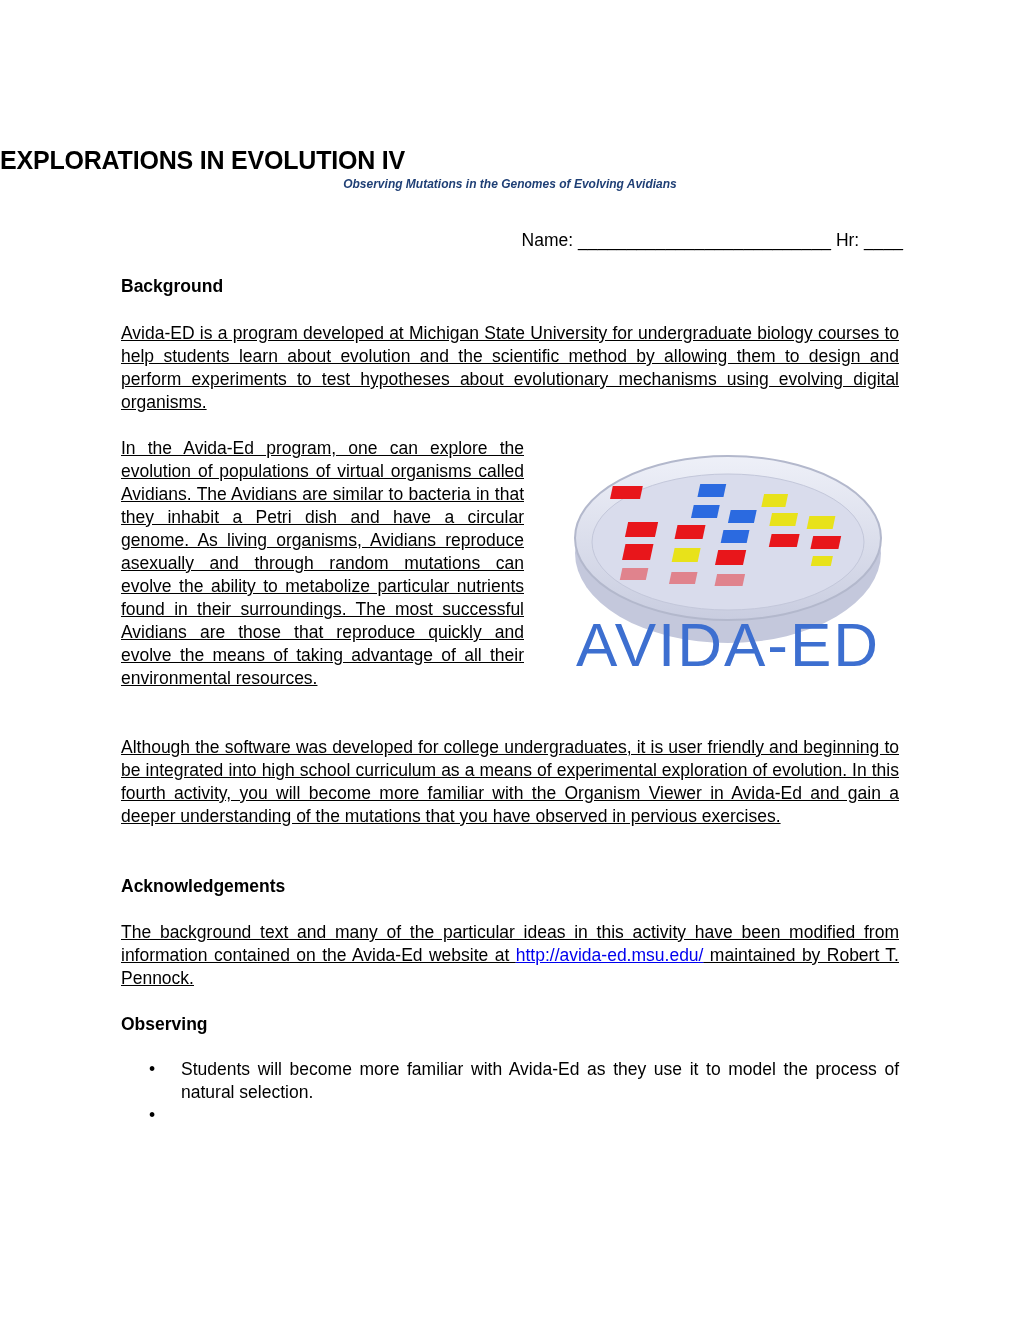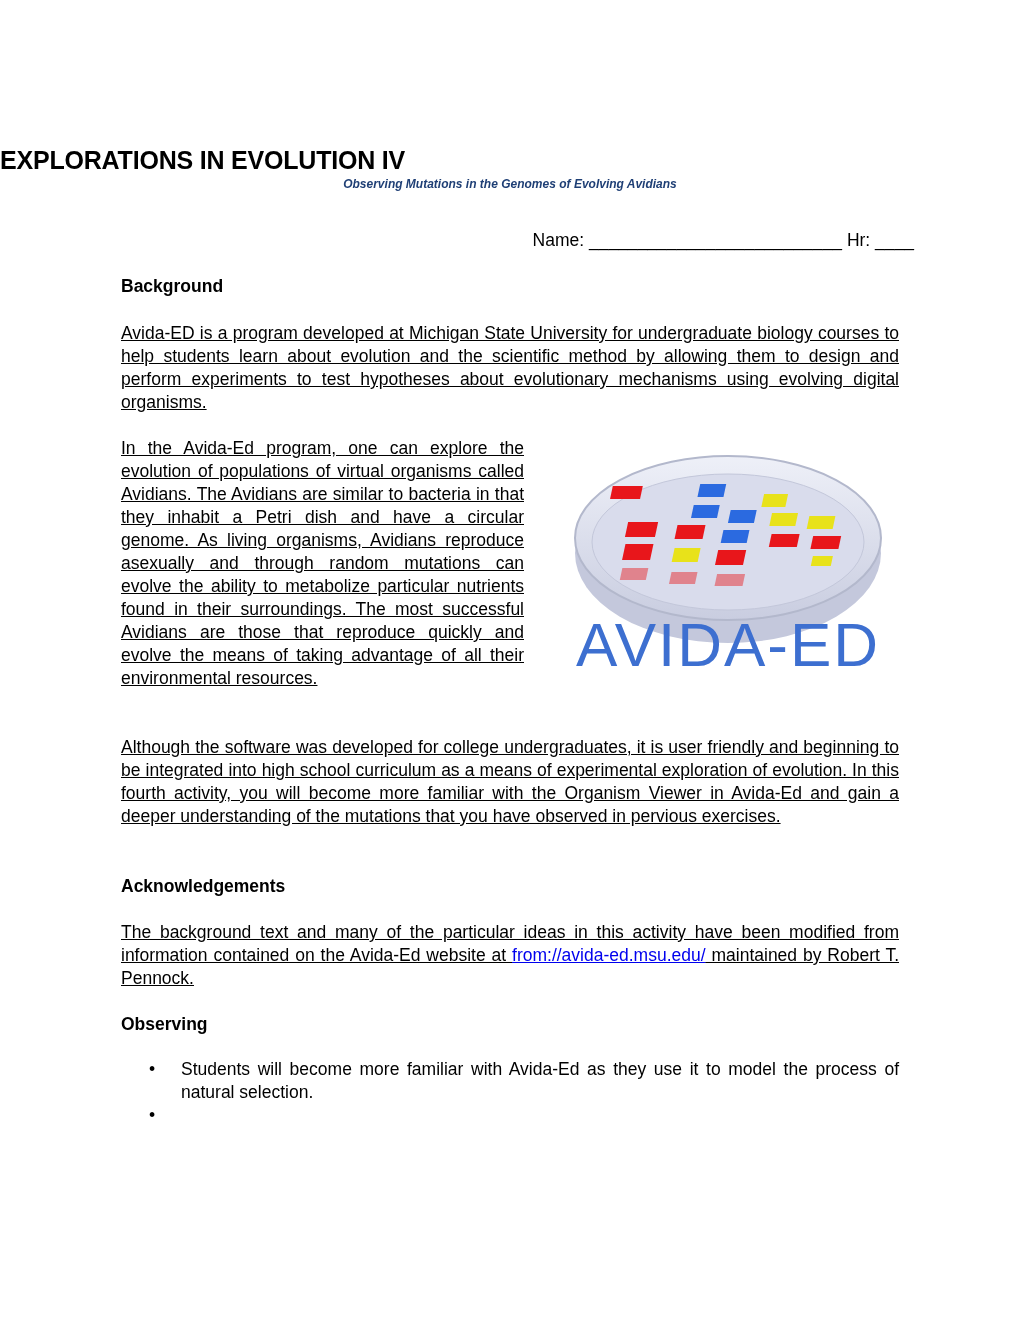--- a/index.html
+++ b/index.html
@@ -9,21 +9,21 @@
   }
   .title {
     position: absolute; top: 146px; left: 0; width: 1020px; text-align: left;
     font-weight: bold; font-size: 25px; letter-spacing: -0.2px;
   }
   .subtitle {
     position: absolute; top: 177px; left: 0; width: 1020px; text-align: center;
     font-weight: bold; font-style: italic; font-size: 12px; color: #1f3f75;
   }
   .nameline {
-    position: absolute; top: 230px; right: 106px; font-size: 17.5px;
+    position: absolute; top: 230px; right: 117px; font-size: 17.5px;
     white-space: pre;
   }
   .heading {
     position: absolute; left: 121px; font-weight: bold; font-size: 17.5px; text-align: center;
   }
   .para {
     position: absolute; left: 121px; width: 778px; font-size: 17.5px; line-height: 23px;
     text-align: justify; text-align-last: left; text-decoration: underline;
   }
   .para.narrow { width: 403px; }
@@ -82,20 +82,20 @@
           <rect x="198" y="136" width="28" height="12" fill="#e8161b" opacity="0.45"></rect>
         </g>
       </g>
       <text x="180" y="228" text-anchor="middle" fill="#3d6fd0" font-family="'Liberation Sans', sans-serif" font-size="62" font-weight="normal" letter-spacing="2">AVIDA-ED</text>
     </svg>
   </div>
 
   <div class="para" style="top:736px">Although the software was developed for college undergraduates, it is user friendly and beginning to be integrated into high school curriculum as a means of experimental exploration of evolution.  In this fourth activity, you will become more familiar with the Organism Viewer in Avida-Ed and gain a deeper understanding of the mutations that you have observed in pervious exercises.</div>
 
   <div class="heading" style="top:876px">Acknowledgements</div>
-  <div class="para" style="top:921px"><span>The background text and many of the particular ideas in this activity have been modified from information contained on the Avida-Ed website at </span><a class="link" href="#">from://avida-ed.msu.edu/</a><span> maintained by Robert T. Pennock.</span></div>
+  <div class="para" style="top:921px"><span>The background text and many of the particular ideas in this activity have been modified from information contained on the Avida-Ed website at </span><a class="link" href="#">http://avida-ed.msu.edu/</a><span> maintained by Robert T. Pennock.</span></div>
 
   <div class="heading" style="top:1014px">Observing</div>
   <ul class="obj">
     <li><span class="bullet">•</span><span>Students will become more familiar with Avida-Ed as they use it to model the process of natural selection.</span></li>
     <li><span class="bullet">•</span></li>
   </ul>
 </div>
 
 </body></html>

